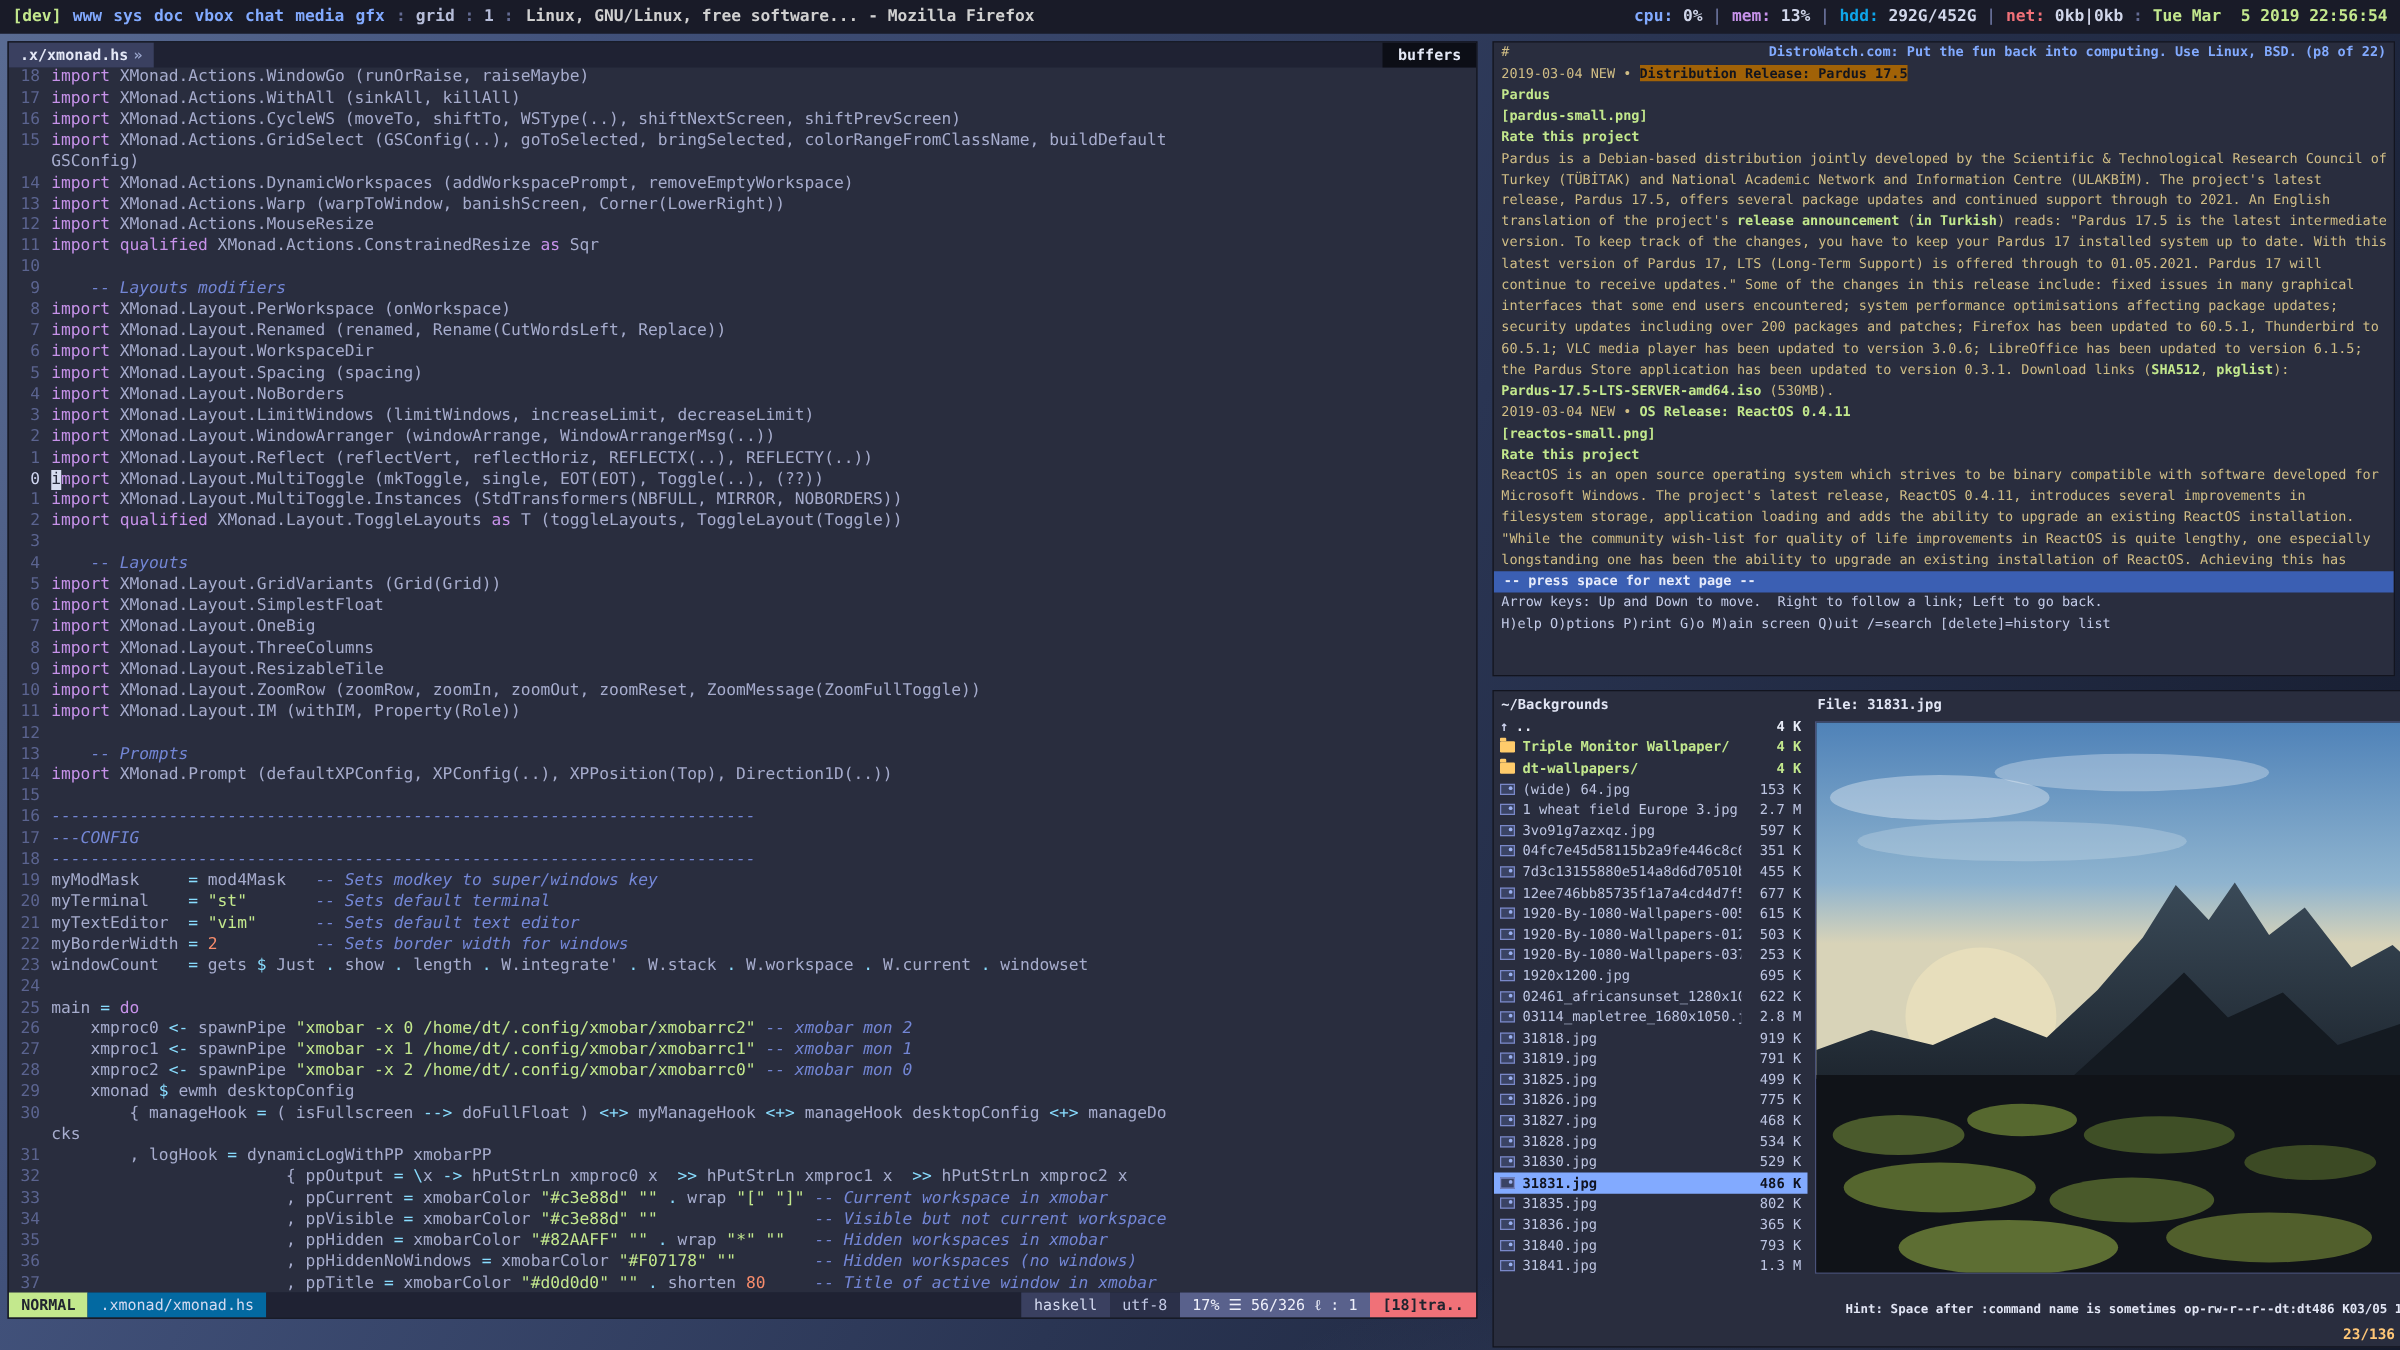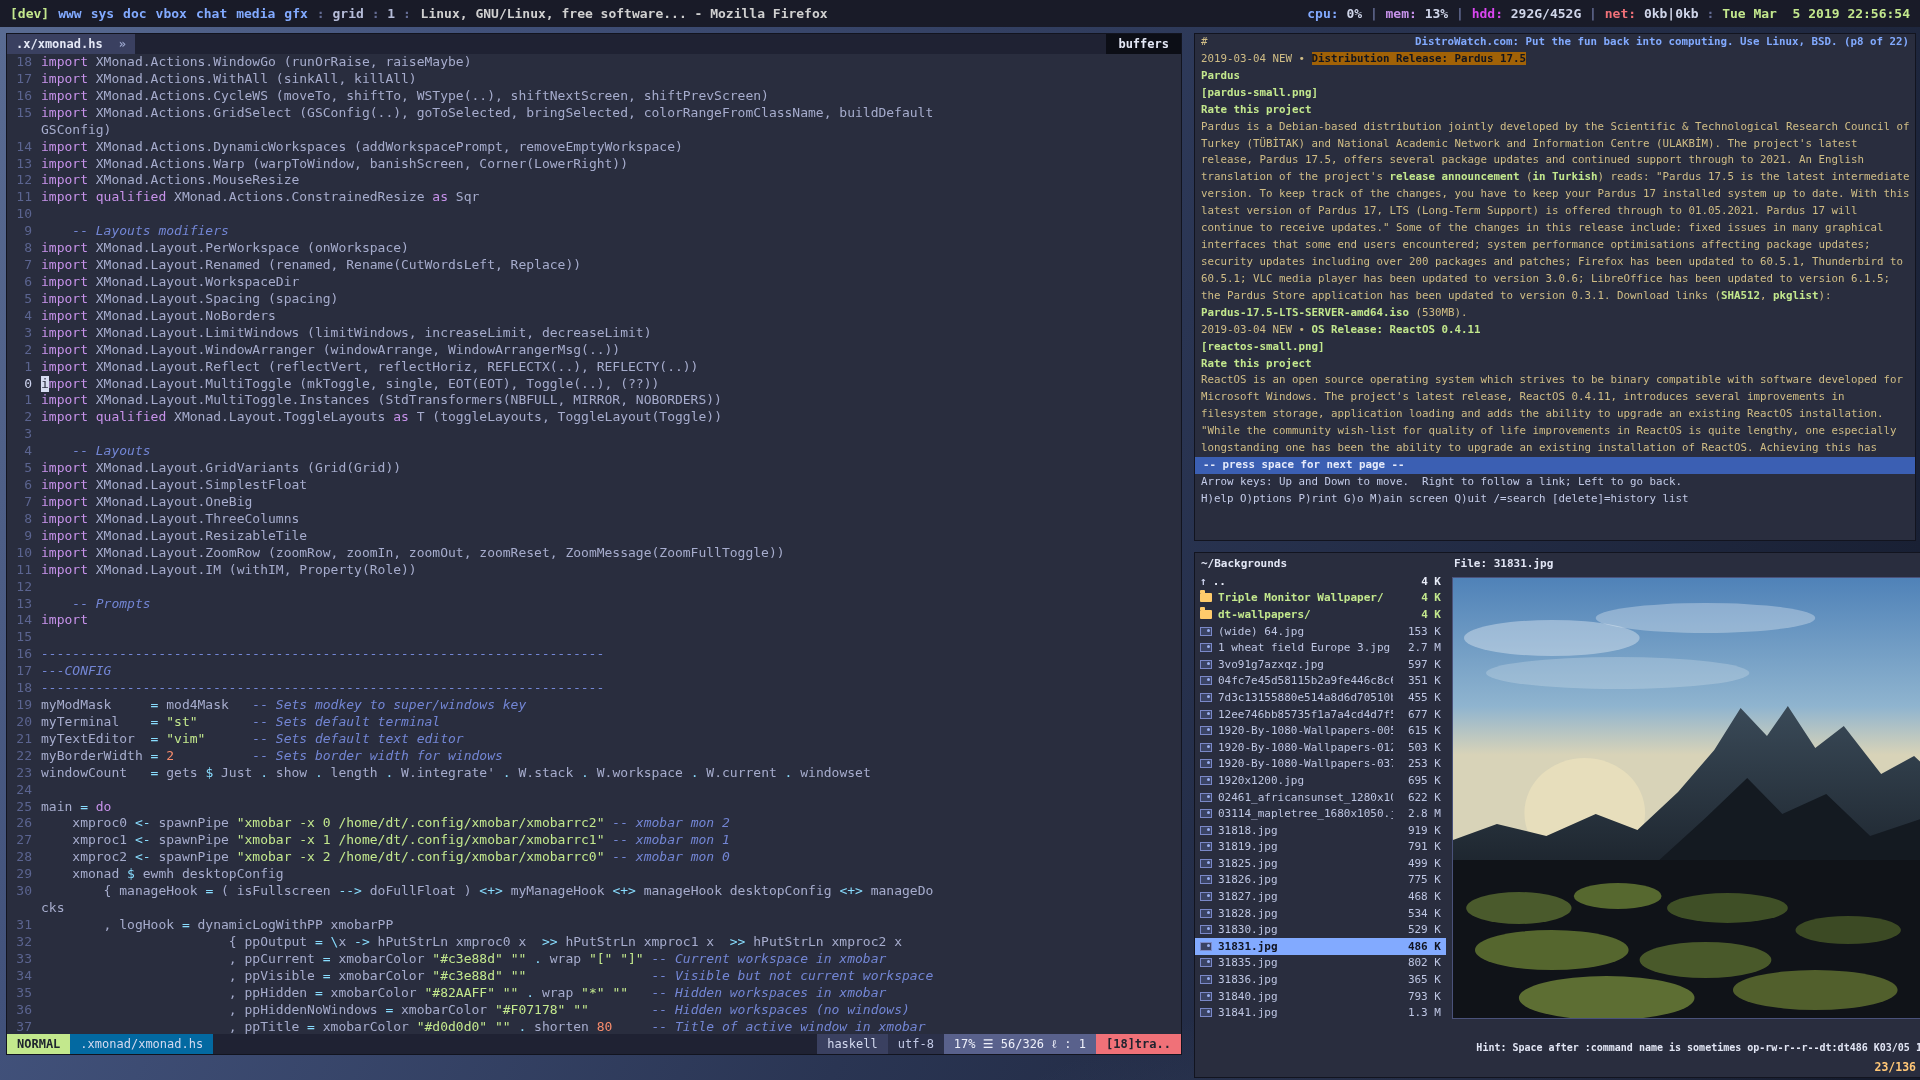--- a/index.html
+++ b/index.html
@@ -19,28 +19,28 @@
   .topbar span{white-space:pre}
   .tb-left{display:flex;align-items:center}
   .ws{display:inline-flex;gap:9px}
   .wcur{color:#c3e88d}
   .whid{color:#82aaff}
   .sep{color:#646c94}
   .lay{color:#b6bdd9}
   .laygrp{margin-left:9px}
   .title{color:#d0d0d0;margin-left:2px}
   .tb-right{margin-left:auto;display:flex;align-items:center}
-  .stl0{color:#82aaff}.stl1{color:#c792ea}.stl2{color:#d946ef}.stl3{color:#f07178}
+  .stl0{color:#82aaff}.stl1{color:#c792ea}.stl2{color:#0ea5e9}.stl3{color:#f07178}
   .stv{color:#d0d6ea}
   .clock{color:#c3e88d}
 
   
   .vim{left:6px;top:33px;width:1176px;height:1022px;display:flex;flex-direction:column}
   .tabline{height:20px;background:#1f2233;display:flex;align-items:stretch;font-size:12px;flex:none}
-  .tab{background:#3a4060;color:#e4e8f6;padding:0 9px;display:flex;align-items:center;gap:16px;font-weight:bold}
+  .tab{background:#3a4060;color:#e4e8f6;padding:0 9px;display:flex;align-items:center;gap:4px;font-weight:bold}
   .tab-chev{color:#9aa5cc;font-weight:bold}
   .buffers{margin-left:auto;background:#0c0e16;color:#e4e8f6;padding:0 12px;display:flex;align-items:center;font-weight:bold}
   .vim-body{flex:1;font-size:13px;overflow:hidden}
   .vrow{display:flex;height:16.93px;line-height:16.93px}
   .vrow span{white-space:pre}
   .gut{width:34px;text-align:right;padding-right:9px;color:#5b6490;flex:none}
   .gut.curn{color:#cdd3ee}
   .ck{color:#c792ea}
   .cc{color:#7386d5;font-style:italic}
   .cs{color:#c3e88d}
@@ -295,20 +295,21 @@
         <span class="gut">12</span>
       </div>
       <div class="vrow">
         <span class="gut">13</span>
         <span class="ct">    </span>
         <span class="cc">-- Prompts</span>
       </div>
       <div class="vrow">
         <span class="gut">14</span>
         <span class="ck">import</span>
+        <span class="ct"> XMonad.Prompt (defaultXPConfig, XPConfig(..), XPPosition(Top), Direction1D(..))</span>
       </div>
       <div class="vrow">
         <span class="gut">15</span>
       </div>
       <div class="vrow">
         <span class="gut">16</span>
         <span class="cc">------------------------------------------------------------------------</span>
       </div>
       <div class="vrow">
         <span class="gut">17</span>

